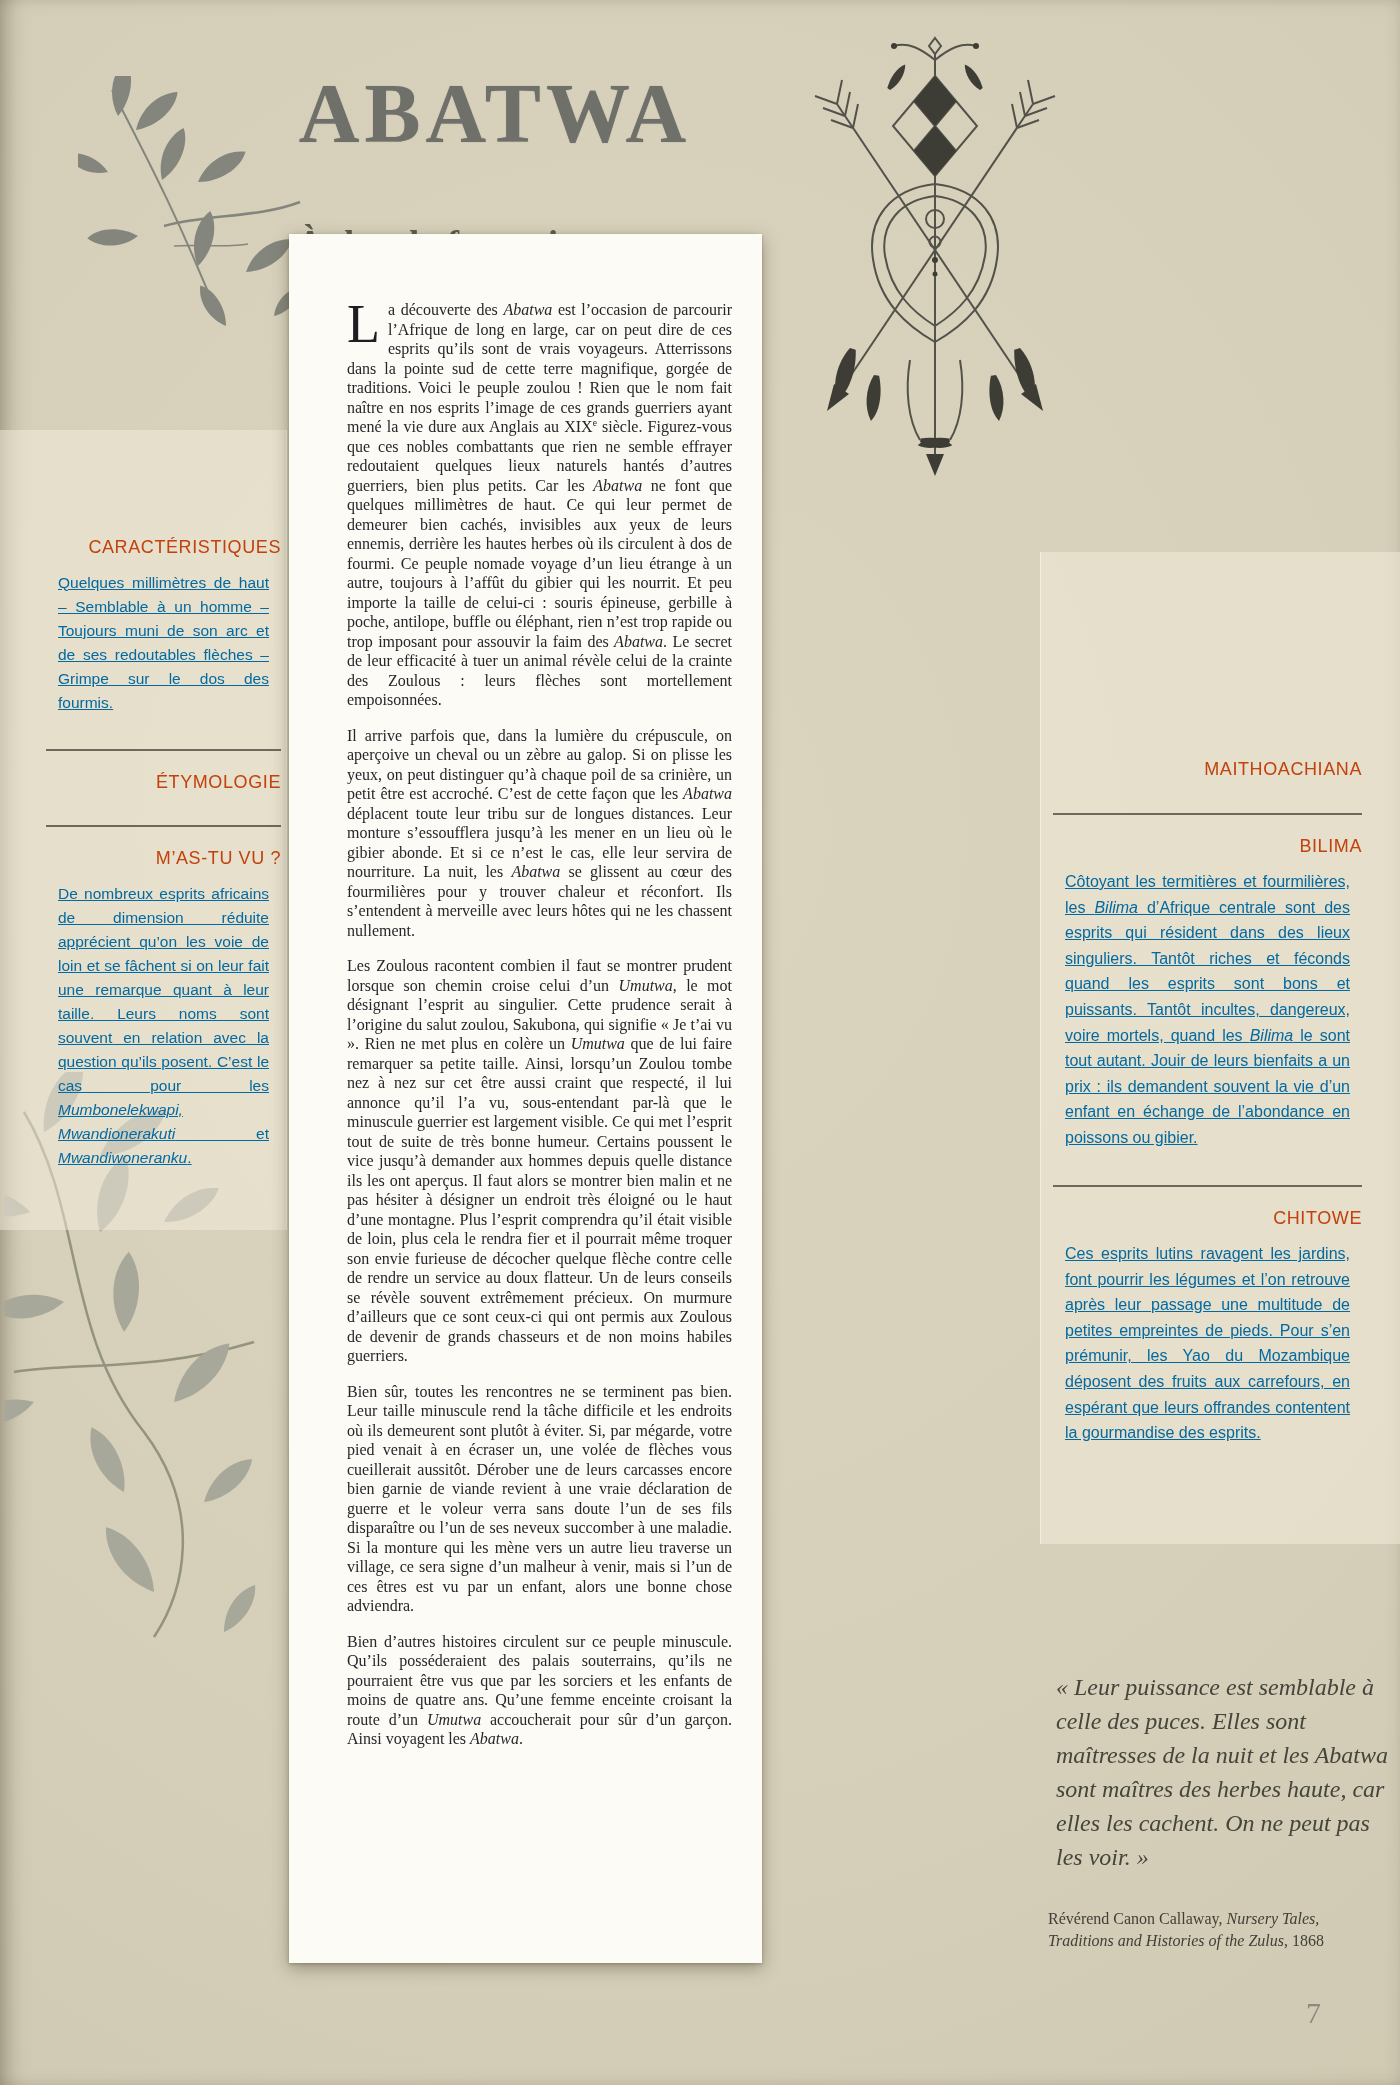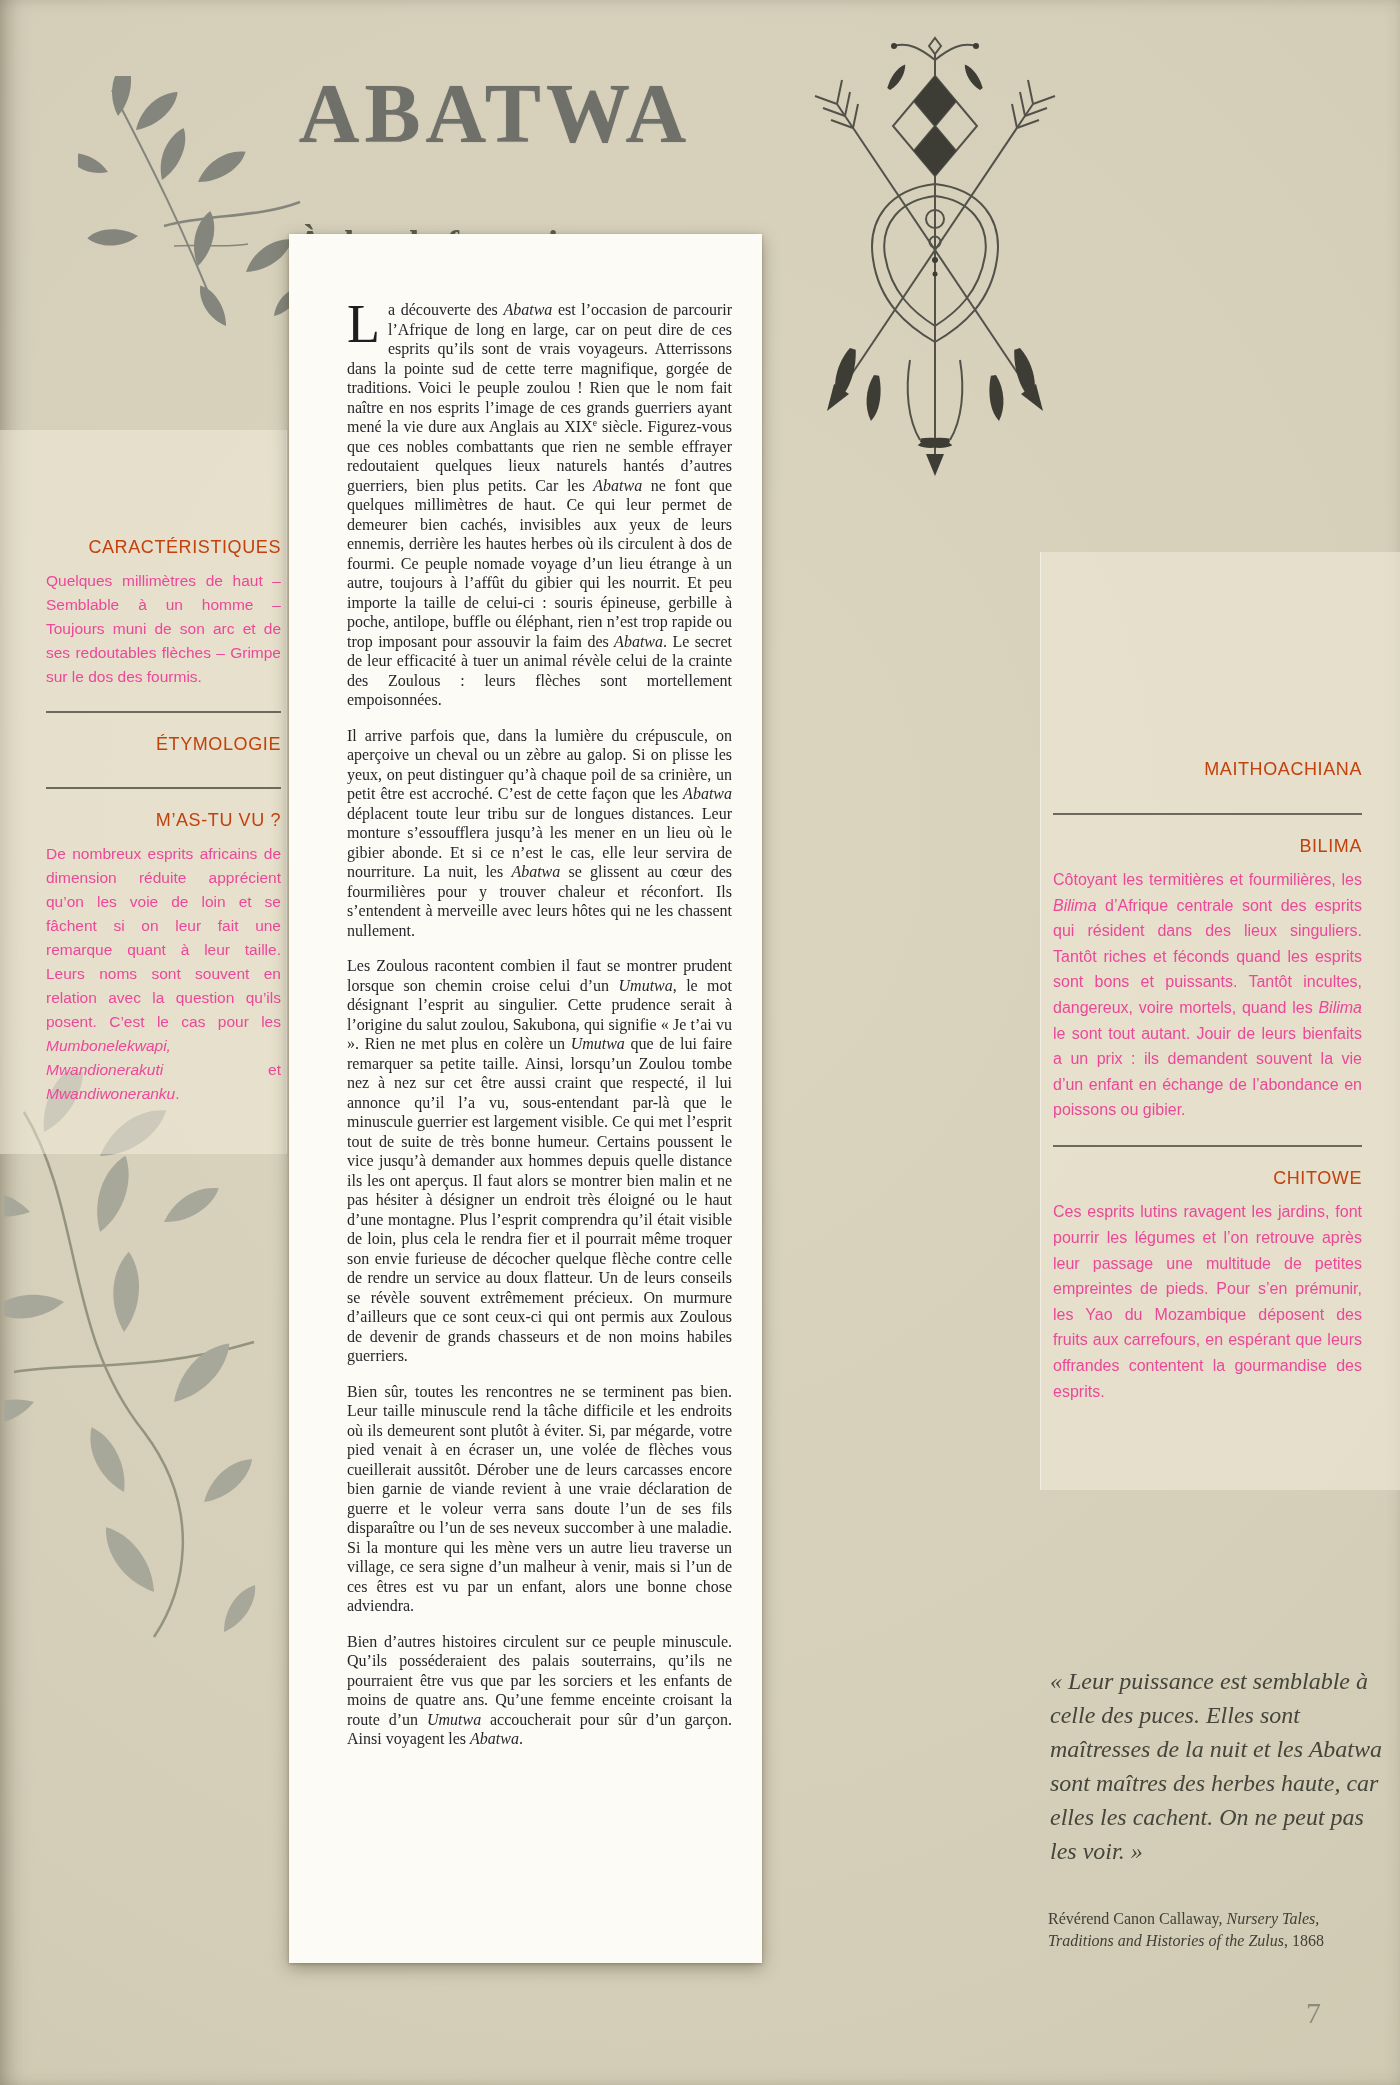--- a/index.html
+++ b/index.html
@@ -19,34 +19,34 @@
     position:absolute;left:297px;top:224px;margin:0;
     font:700 36px/1.1 "Liberation Serif",serif;color:#5b5b4a;letter-spacing:1px;
   }
   
   .strip{position:absolute;background:rgba(243,237,220,.5);box-sizing:border-box;}
   .strip-left{left:0;top:430px;width:287px;padding:86px 5px 26px 46px;border-right:1px solid rgba(255,255,255,.45);}
   .strip-right{left:1040px;top:552px;width:360px;padding:186px 38px 64px 12px;border-left:1px solid rgba(255,255,255,.45);}
   .side-section{padding:20px 0 22px;}
   .side-section + .side-section{border-top:2px solid #6e695d;}
   .side-heading{margin:0 0 10px;font:400 18px/1.25 "Liberation Sans",sans-serif;letter-spacing:.6px;color:#c2410c;text-align:right;}
-  .side-body{margin:0;font:400 16px/1.6 "Liberation Sans",sans-serif;color:#ec4899;text-align:justify;}
+  .side-body{margin:12px;font:400 16px/1.6 "Liberation Sans",sans-serif;color:#0369a1;text-align:justify;text-decoration:underline;}
   .strip-left .side-body{font-size:15.5px;line-height:1.55;}
   
   .main-panel{
     position:absolute;left:289px;top:234px;width:473px;height:1729px;box-sizing:border-box;
     background:#fcfbf6;padding:66px 30px 50px 58px;overflow:hidden;
     box-shadow:0 5px 16px rgba(80,70,45,.45), 0 1px 3px rgba(80,70,45,.35);
   }
   .article-p{margin:0 0 16px;font:400 16px/19.5px "Liberation Serif",serif;color:#26262a;text-align:justify;}
   .article-p:last-child{margin-bottom:12px;}
   .article-p sup{font-size:.6em;line-height:0;}
   .dropcap{float:left;font:400 54px/42px "Liberation Serif",serif;color:#1d1d22;padding:3px 8px 0 0;}
   
-  .quote{position:absolute;left:1048px;top:1662px;width:338px;margin:2px;
+  .quote{position:absolute;left:1048px;top:1662px;width:338px;margin:8px;
     font:italic 400 24px/34px "Liberation Serif",serif;color:#45453c;}
   .attribution{position:absolute;left:1048px;top:1908px;width:330px;margin:0;
     font:400 16px/22px "Liberation Serif",serif;color:#403f37;}
   .page-number{position:absolute;left:1306px;top:1998px;margin:0;
     font:400 30px/1 "Liberation Serif",serif;color:#8d897c;}
   
   .deco{position:absolute;pointer-events:none;}
   .deco-top-left{left:78px;top:76px;}
   .deco-bottom-left{left:4px;top:1072px;}
   .deco-emblem{left:770px;top:30px;}

